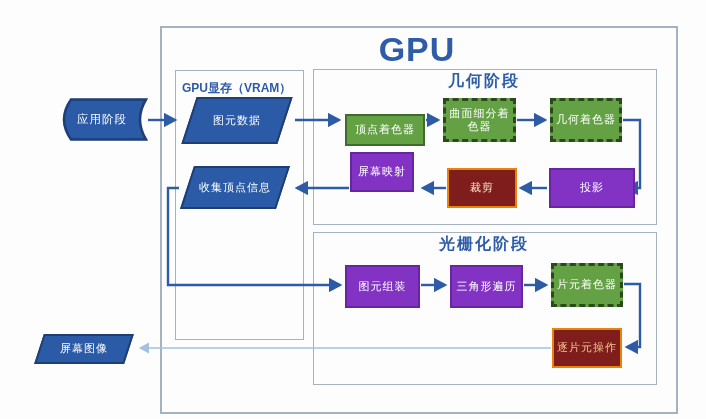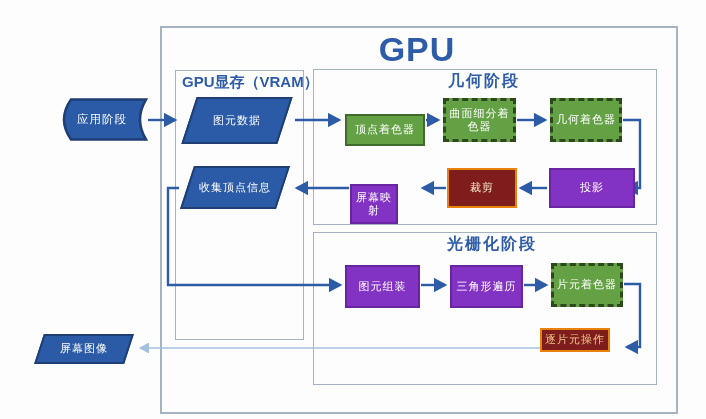--- a/index.html
+++ b/index.html
@@ -3,22 +3,22 @@
 <meta charset="utf-8">
 <style>
   html,body{margin:0;padding:0;background:#ffffff;}
   #canvas{position:relative;width:706px;height:419px;background:#fdfdfd;overflow:hidden;
           font-family:"Liberation Sans","DejaVu Sans",sans-serif;}
   .box{position:absolute;background:transparent;border:1.6px solid #a4b2c2;}
   .box.outer{border-width:2px;}
   .ctitle{position:absolute;color:#2e5ca8;font-weight:600;text-align:center;}
   .title-gpu{left:160px;top:30px;width:514px;font-size:34px;letter-spacing:1px;}
   .geo-title{left:313px;top:71px;width:342px;font-size:16px;letter-spacing:2px;}
-  .raster-title{left:313px;top:234px;width:342px;font-size:16px;letter-spacing:2px;margin-left:8px;}
-  .lbl-vram{position:absolute;left:182px;top:73px;font-size:15px;color:#2e5ca8;font-weight:600;}
+  .raster-title{left:313px;top:234px;width:342px;font-size:16px;letter-spacing:2px;}
+  .lbl-vram{position:absolute;left:182px;top:80px;font-size:12px;color:#2e5ca8;font-weight:600;}
   .node{position:absolute;display:flex;align-items:center;justify-content:center;
         color:#ffffff;font-size:11px;line-height:1.2;text-align:center;letter-spacing:1px;
         box-sizing:border-box;padding:2px;z-index:3;}
   .node.green{background:#63a144;border:2px solid #3f6c2b;}
   .node.green.dashed{border:3px dashed #2c481d;}
   .node.purple{background:#8233c4;border:2px solid #6726a0;}
   .node.orange{background:#7f1d1d;border:2px solid #e8820a;color:#f6e3c8;}
   .node.orange.ops{color:#f2c98c;}
   .para{position:absolute;z-index:3;}
   .para .bg{position:absolute;top:0;bottom:0;left:9px;right:9px;background:#2b5ba7;
@@ -103,30 +103,30 @@
   </div>
   <div class="node green dashed" style="left:550px;top:98px;width:72px;height:44px">
     <span>几何着色器</span>
   </div>
   <div class="node purple" style="left:549px;top:168px;width:86px;height:40px">
     <span>投影</span>
   </div>
   <div class="node orange" style="left:447px;top:168px;width:70px;height:40px">
     <span>裁剪</span>
   </div>
-  <div class="node purple" style="left:350px;top:184px;width:48px;height:40px">
+  <div class="node purple" style="left:350px;top:152px;width:64px;height:40px">
     <span>屏幕映射</span>
   </div>
 
   <div class="node purple" style="left:345px;top:265px;width:75px;height:43px">
     <span>图元组装</span>
   </div>
   <div class="node purple" style="left:450px;top:265px;width:73px;height:43px">
     <span>三角形遍历</span>
   </div>
   <div class="node green dashed" style="left:551px;top:263px;width:72px;height:44px">
     <span>片元着色器</span>
   </div>
-  <div class="node orange ops" style="left:540px;top:328px;width:70px;height:24px">
+  <div class="node orange ops" style="left:552px;top:328px;width:70px;height:40px">
     <span>逐片元操作</span>
   </div>
 
 </div>
 
 </body></html>

